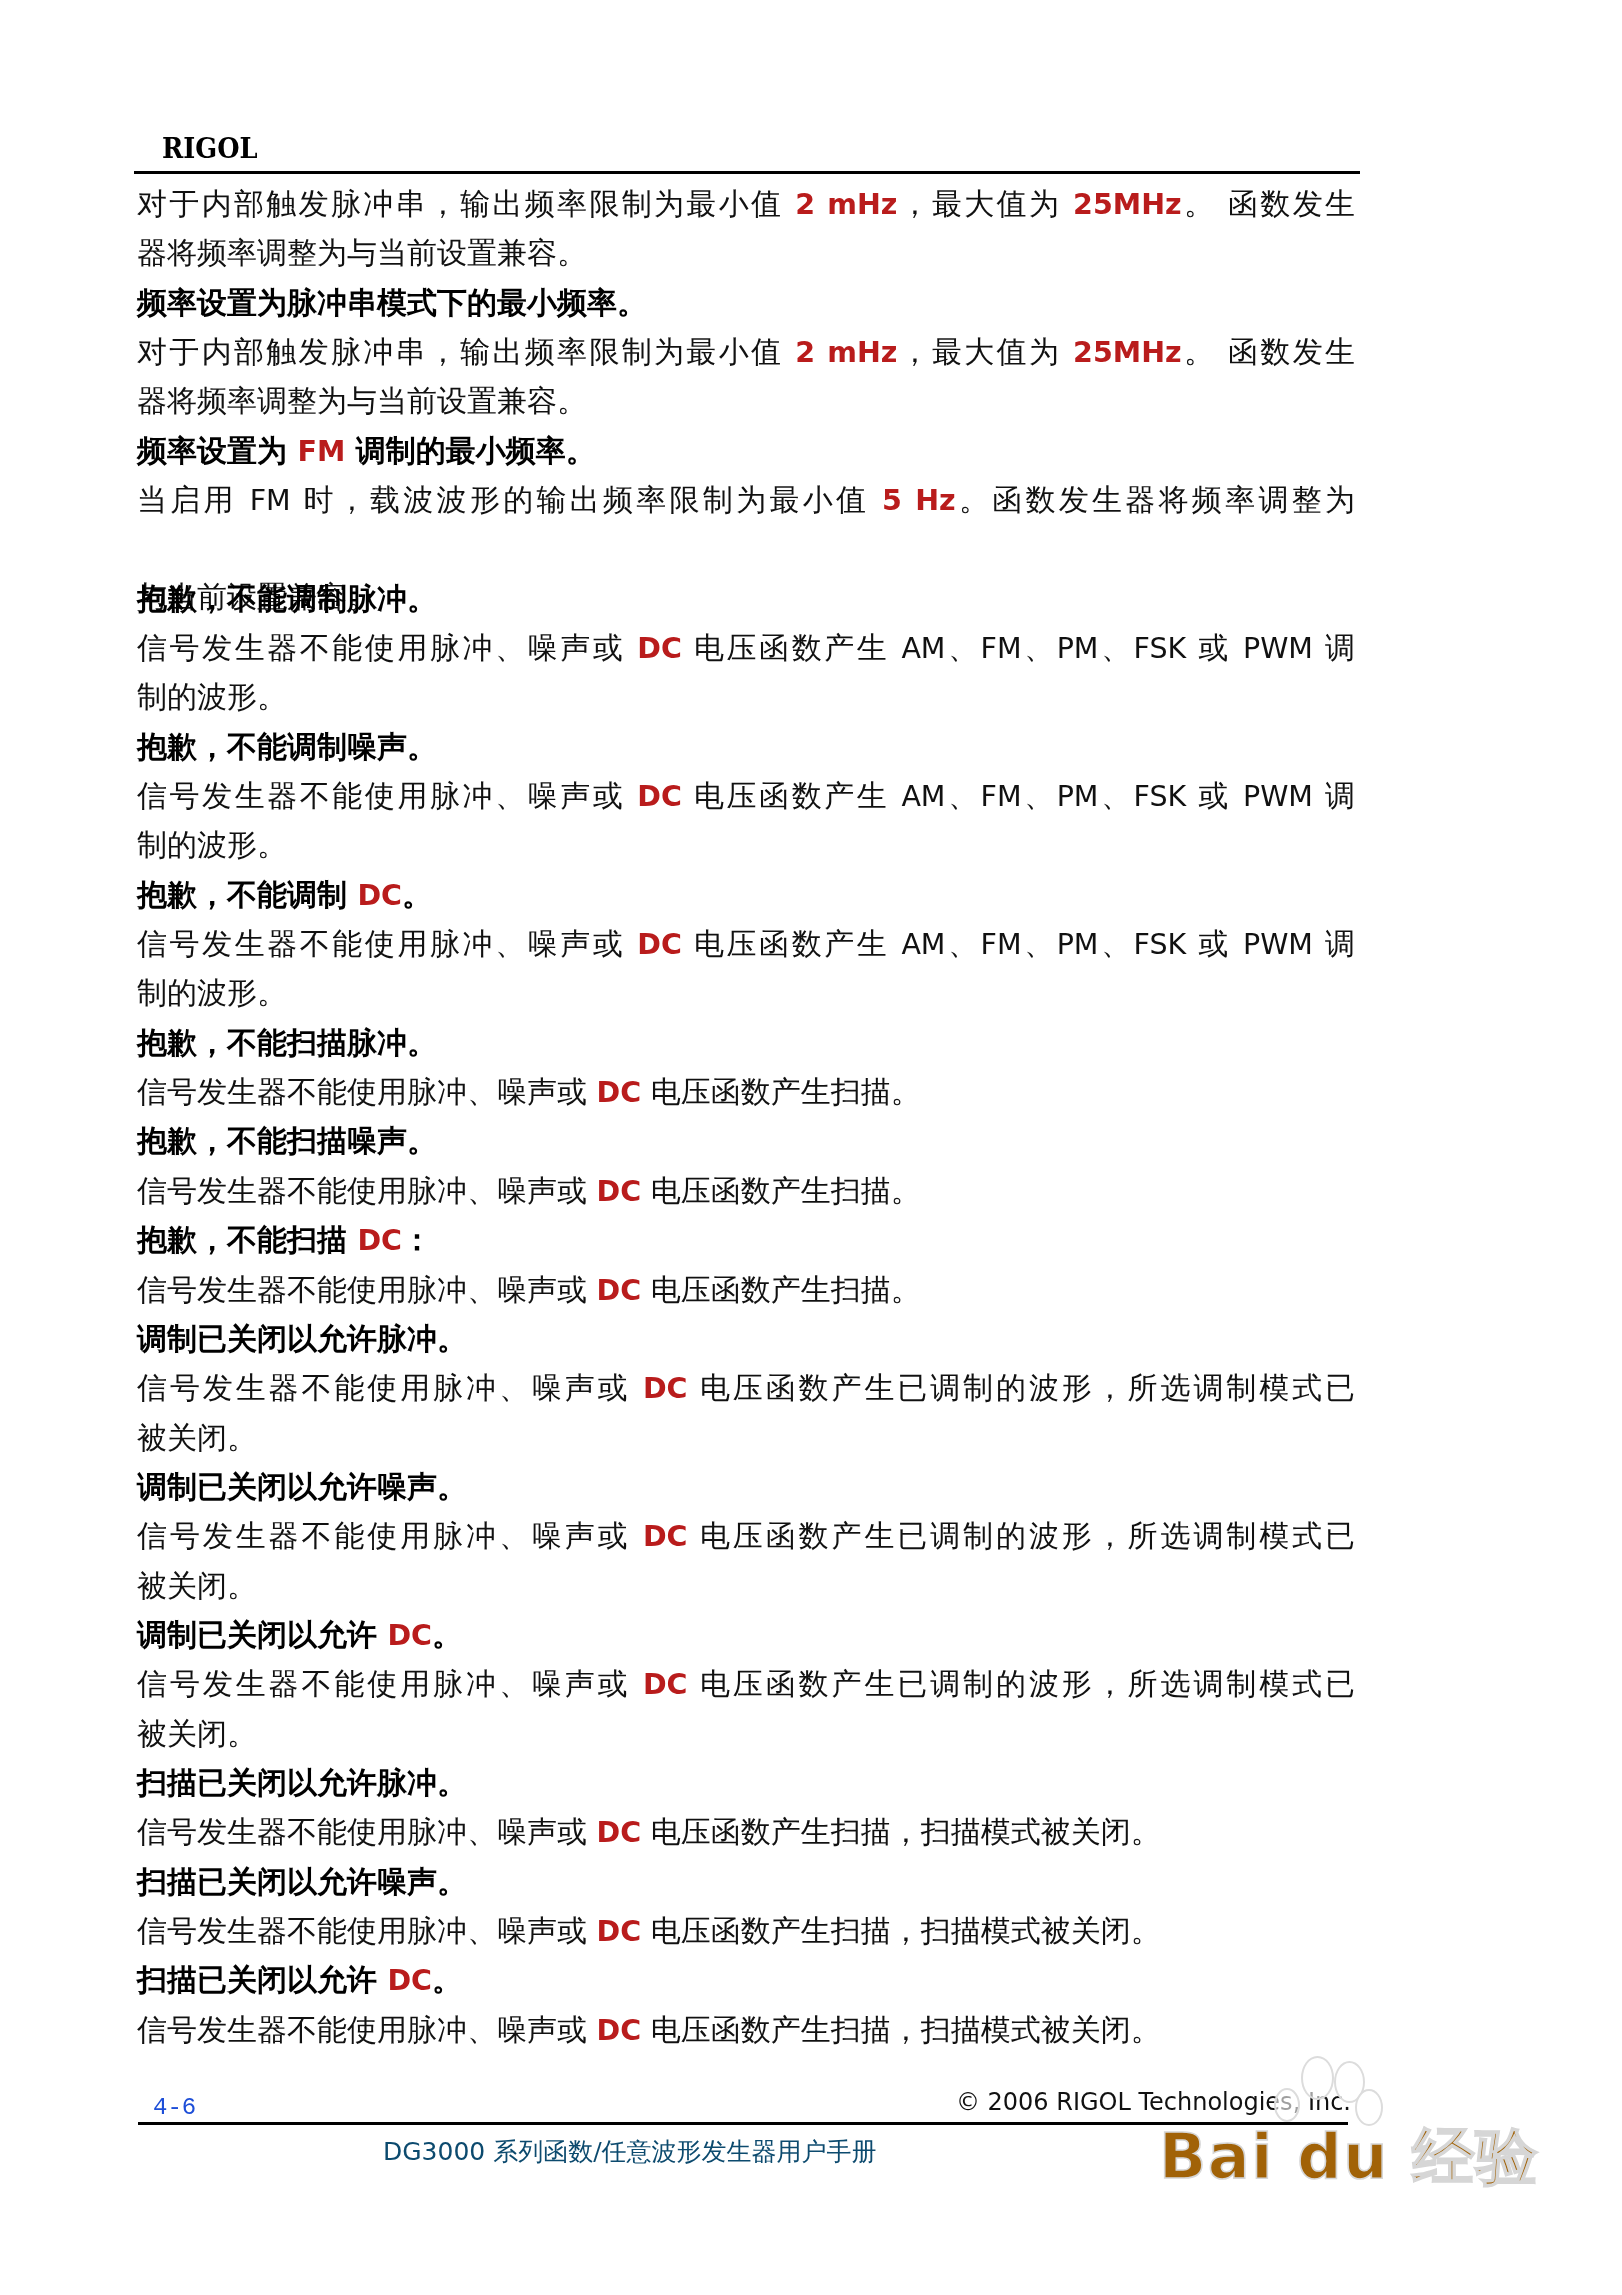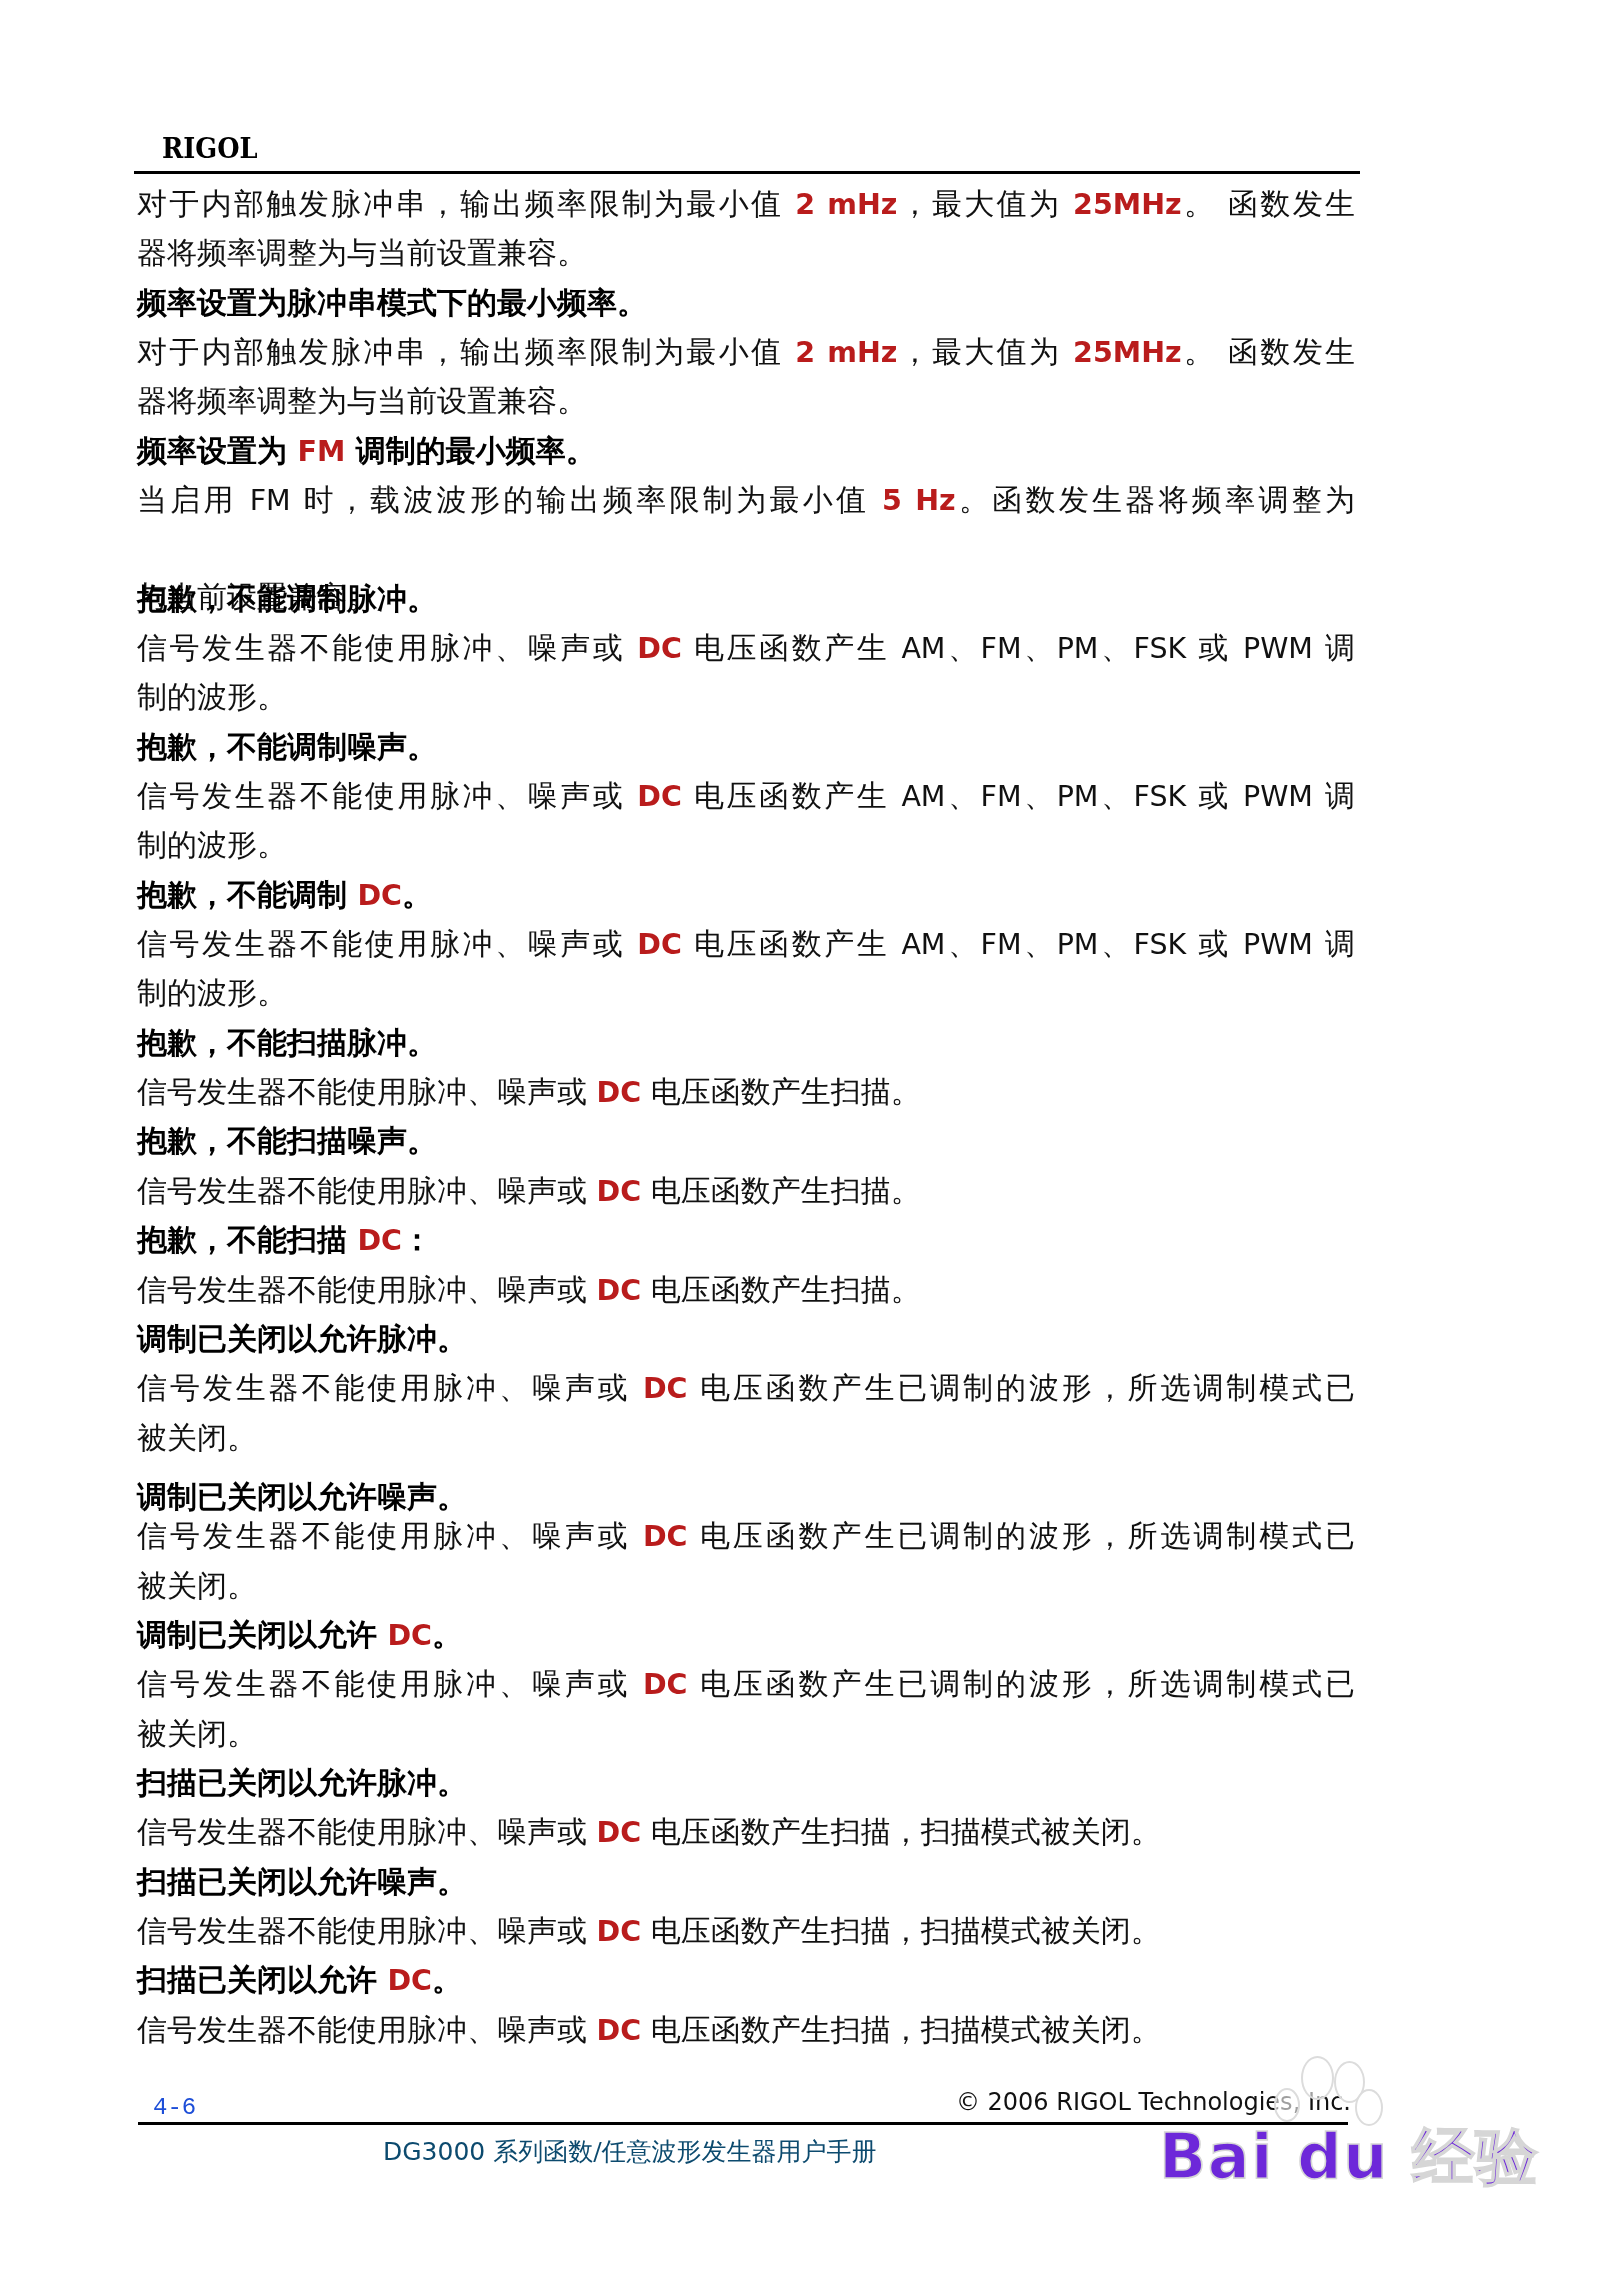--- a/index.html
+++ b/index.html
@@ -18,21 +18,21 @@
   .line.heading { font-weight: bold; color: #000; }
   .seg.latin { font-family: "DejaVu Sans", "Liberation Sans", sans-serif; font-size: 28.5px; }
   .seg.b { font-weight: bold; color: #b91c1c; }
   .footer-left { position: absolute; left: 153px; top: 2094px; font-family: Liberation Mono, monospace; font-size: 24px; color: #1d4ed8; text-align: center; }
   .footer-right { position: absolute; left: 912px; top: 2088px; width: 439px; text-align: right;
                   font-family: "DejaVu Sans", sans-serif; font-size: 24px; color: #111; white-space: nowrap; }
   .footer-title { position: absolute; left: 383px; top: 2135px; font-size: 25px; color: #0c4a6e; white-space: nowrap; }
   .footer-title .latin { font-family: "DejaVu Sans", sans-serif; }
   .watermark { position: absolute; left: 1151px; top: 2056px; width: 395px; height: 206px; pointer-events: none; }
   .wm-main { position: absolute; left: 8px; top: 59px; font-family: "DejaVu Sans", sans-serif; font-weight: bold;
-             font-size: 62px; color: #6d28d9; -webkit-text-stroke: 1.6px #d6d6d6; letter-spacing: 1.6px; white-space: nowrap; }
+             font-size: 62px; color: #a16207; -webkit-text-stroke: 1.6px #d6d6d6; letter-spacing: 1.6px; white-space: nowrap; }
   .wm-url { position: absolute; left: 6.3px; top: 127px; font-family: "DejaVu Sans", sans-serif; font-weight: bold;
             font-size: 38px; color: #f3f3f3; -webkit-text-stroke: 1.2px #d6d6d6; white-space: nowrap; }
   .paw { position: absolute; border: 2.4px solid #dcdcdc; border-radius: 50%; background: rgba(255,255,255,0.6); }
 </style>
 </head>
 <body>
 
 <div class="page">
   <div class="brand">RIGOL</div>
   <div class="rule top"></div>
@@ -57,21 +57,21 @@
       <div class="line" style="top: 789px;"><span class="seg">制的波形。</span></div>
       <div class="line heading" style="top: 839px;"><span class="seg">抱歉，不能扫描脉冲。</span></div>
       <div class="line" style="top: 888px;"><span class="seg">信号发生器不能使用脉冲、噪声或 </span><span class="seg latin b">DC</span><span class="seg"> 电压函数产生扫描。</span></div>
       <div class="line heading" style="top: 937px;"><span class="seg">抱歉，不能扫描噪声。</span></div>
       <div class="line" style="top: 987px;"><span class="seg">信号发生器不能使用脉冲、噪声或 </span><span class="seg latin b">DC</span><span class="seg"> 电压函数产生扫描。</span></div>
       <div class="line heading" style="top: 1036px;"><span class="seg">抱歉，不能扫描 </span><span class="seg latin b">DC</span><span class="seg">：</span></div>
       <div class="line" style="top: 1086px;"><span class="seg">信号发生器不能使用脉冲、噪声或 </span><span class="seg latin b">DC</span><span class="seg"> 电压函数产生扫描。</span></div>
       <div class="line heading" style="top: 1135px;"><span class="seg">调制已关闭以允许脉冲。</span></div>
       <div class="line justify" style="top: 1184px;"><span class="seg">信号发生器不能使用脉冲、噪声或 </span><span class="seg latin b">DC</span><span class="seg"> 电压函数产生已调制的波形，所选调制模式已</span></div>
       <div class="line" style="top: 1234px;"><span class="seg">被关闭。</span></div>
-      <div class="line heading" style="top: 1283px; margin-top: 10px;"><span class="seg">调制已关闭以允许噪声。</span></div>
+      <div class="line heading" style="top: 1283px;"><span class="seg">调制已关闭以允许噪声。</span></div>
       <div class="line justify" style="top: 1332px;"><span class="seg">信号发生器不能使用脉冲、噪声或 </span><span class="seg latin b">DC</span><span class="seg"> 电压函数产生已调制的波形，所选调制模式已</span></div>
       <div class="line" style="top: 1382px;"><span class="seg">被关闭。</span></div>
       <div class="line heading" style="top: 1431px;"><span class="seg">调制已关闭以允许 </span><span class="seg latin b">DC</span><span class="seg">。</span></div>
       <div class="line justify" style="top: 1480px;"><span class="seg">信号发生器不能使用脉冲、噪声或 </span><span class="seg latin b">DC</span><span class="seg"> 电压函数产生已调制的波形，所选调制模式已</span></div>
       <div class="line" style="top: 1530px;"><span class="seg">被关闭。</span></div>
       <div class="line heading" style="top: 1579px;"><span class="seg">扫描已关闭以允许脉冲。</span></div>
       <div class="line" style="top: 1628px;"><span class="seg">信号发生器不能使用脉冲、噪声或 </span><span class="seg latin b">DC</span><span class="seg"> 电压函数产生扫描，扫描模式被关闭。</span></div>
       <div class="line heading" style="top: 1678px;"><span class="seg">扫描已关闭以允许噪声。</span></div>
       <div class="line" style="top: 1727px;"><span class="seg">信号发生器不能使用脉冲、噪声或 </span><span class="seg latin b">DC</span><span class="seg"> 电压函数产生扫描，扫描模式被关闭。</span></div>
       <div class="line heading" style="top: 1776px;"><span class="seg">扫描已关闭以允许 </span><span class="seg latin b">DC</span><span class="seg">。</span></div>

